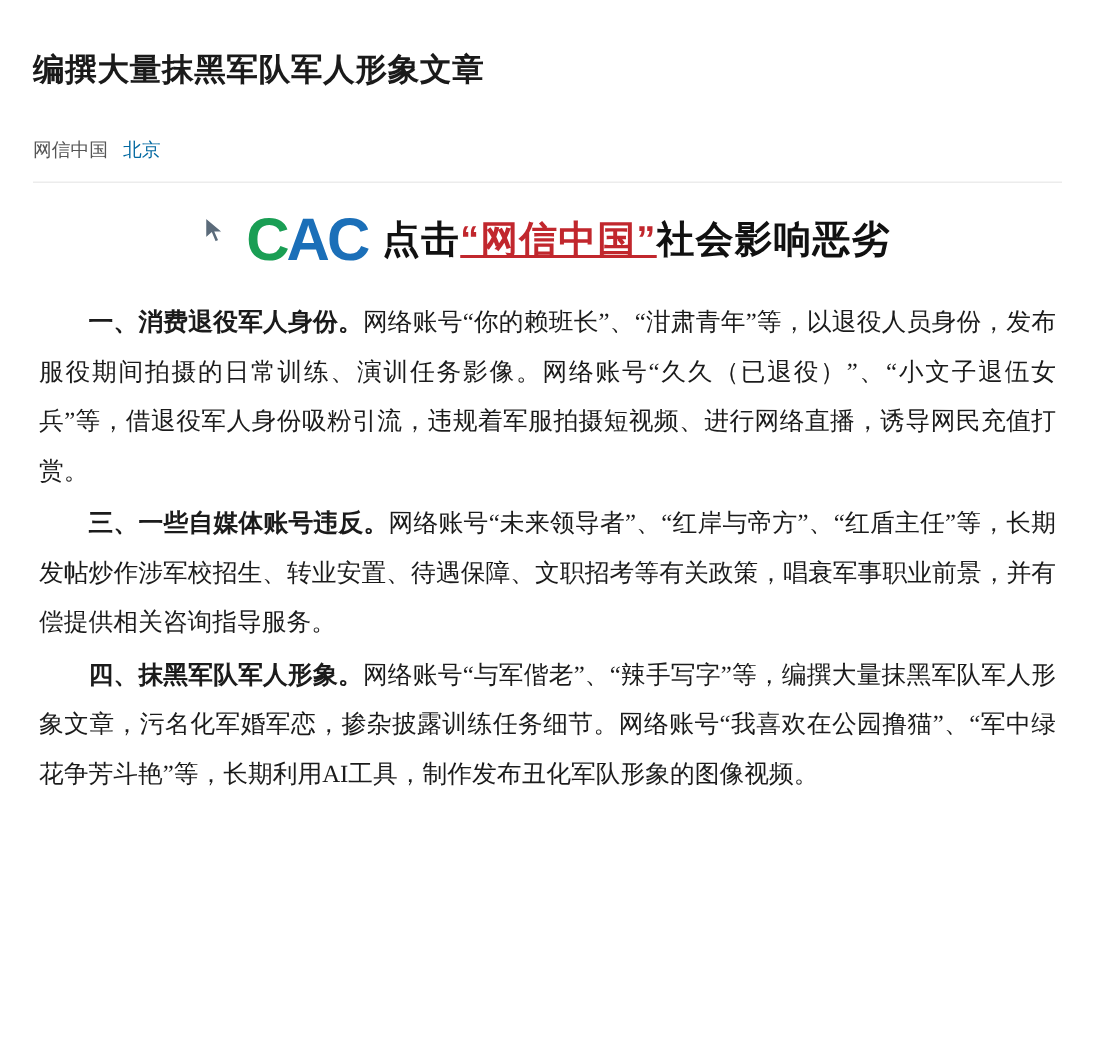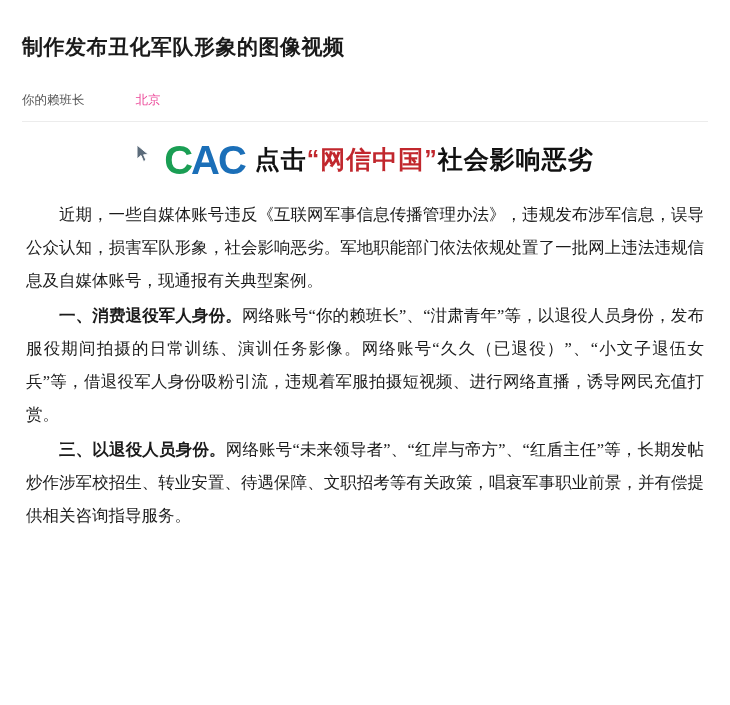--- a/index.html
+++ b/index.html
@@ -38,22 +38,21 @@
     font-size: 12.5px;
     color: #999999;
   }
   .meta-source {
     color: #555555;
   }
   .meta-date {
     color: #a0a0a0;
   }
   .meta-place {
-    color: #ec4899;
-    margin-left: 41px;
+    color: #0369a1;
   }
   .divider {
     margin: 12px 22px 0 22px;
     height: 1px;
     background: #ececec;
   }
   .banner {
     display: flex;
     align-items: center;
     justify-content: center;
@@ -81,20 +80,21 @@
   .cac-logo .c2 { color: #1b6fb8; }
   .banner-text {
     font-size: 25px;
     font-weight: bold;
     color: #111111;
     letter-spacing: 1px;
     white-space: nowrap;
   }
   .banner-text .hl {
     color: #c1272d;
+    text-decoration: underline;
   }
   .body {
     padding: 4px 26px 0 26px;
   }
   .para {
     font-size: 16.5px;
     line-height: 2.0;
     color: #1b1b1b;
     text-align: justify;
     text-indent: 2em;
@@ -103,42 +103,42 @@
   }
   .para b {
     font-weight: bold;
   }
 </style>
 </head>
 <body>
 
 <div class="page">
 
-  <h1 class="article-title">制作发布丑化军队形象的图像视频</h1>
+  <h1 class="article-title">编撰大量抹黑军队军人形象文章</h1>
 
   <div class="meta-row">
-    <span class="meta-source">你的赖班长</span>
+    <span class="meta-source">网信中国</span>
     <span class="meta-place">北京</span>
   </div>
 
   <div class="divider"></div>
 
   <div class="banner">
     <span class="cursor-icon">
       <svg width="16" height="20" viewBox="0 0 16 20">
         <path d="M1 1 L1 15 L5 11.5 L7.5 17.5 L10 16.3 L7.6 10.8 L12.5 10.6 Z" fill="#5b6b7a" stroke="#ffffff" stroke-width="1"></path>
       </svg>
     </span>
     <span class="cac-logo">
       <span class="c1">C</span>
         <span class="a1">A</span>
         <span class="c2">C</span>
     </span>
     <span class="banner-text"><span>点击</span><span class="hl">“网信中国”</span><span>社会影响恶劣</span></span>
   </div>
 
   <div class="body">
-    <p class="para"><span>近期，一些自媒体账号违反《互联网军事信息传播管理办法》，违规发布涉军信息，误导公众认知，损害军队形象，社会影响恶劣。军地职能部门依法依规处置了一批网上违法违规信息及自媒体账号，现通报有关典型案例。</span></p>
     <p class="para"><b>一、消费退役军人身份。</b><span>网络账号“你的赖班长”、“泔肃青年”等，以退役人员身份，发布服役期间拍摄的日常训练、演训任务影像。网络账号“久久（已退役）”、“小文子退伍女兵”等，借退役军人身份吸粉引流，违规着军服拍摄短视频、进行网络直播，诱导网民充值打赏。</span></p>
-    <p class="para"><b>三、以退役人员身份。</b><span>网络账号“未来领导者”、“红岸与帝方”、“红盾主任”等，长期发帖炒作涉军校招生、转业安置、待遇保障、文职招考等有关政策，唱衰军事职业前景，并有偿提供相关咨询指导服务。</span></p>
+    <p class="para"><b>三、一些自媒体账号违反。</b><span>网络账号“未来领导者”、“红岸与帝方”、“红盾主任”等，长期发帖炒作涉军校招生、转业安置、待遇保障、文职招考等有关政策，唱衰军事职业前景，并有偿提供相关咨询指导服务。</span></p>
+    <p class="para"><b>四、抹黑军队军人形象。</b><span>网络账号“与军偕老”、“辣手写字”等，编撰大量抹黑军队军人形象文章，污名化军婚军恋，掺杂披露训练任务细节。网络账号“我喜欢在公园撸猫”、“军中绿花争芳斗艳”等，长期利用AI工具，制作发布丑化军队形象的图像视频。</span></p>
   </div>
 
 </div>
 
 </body></html>

